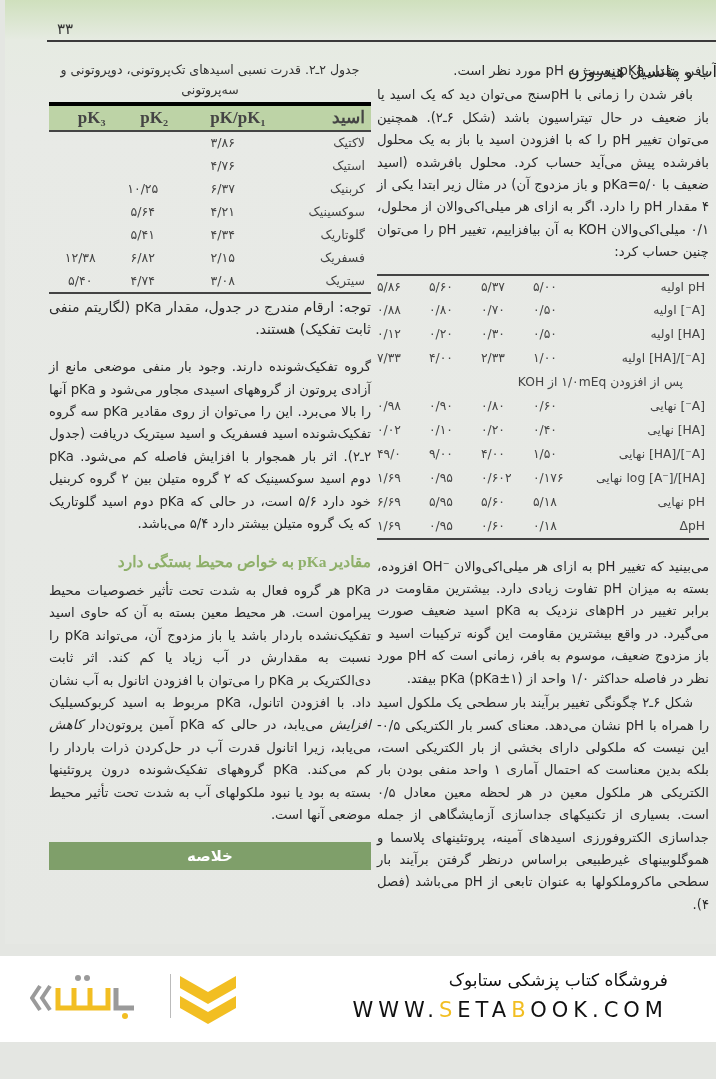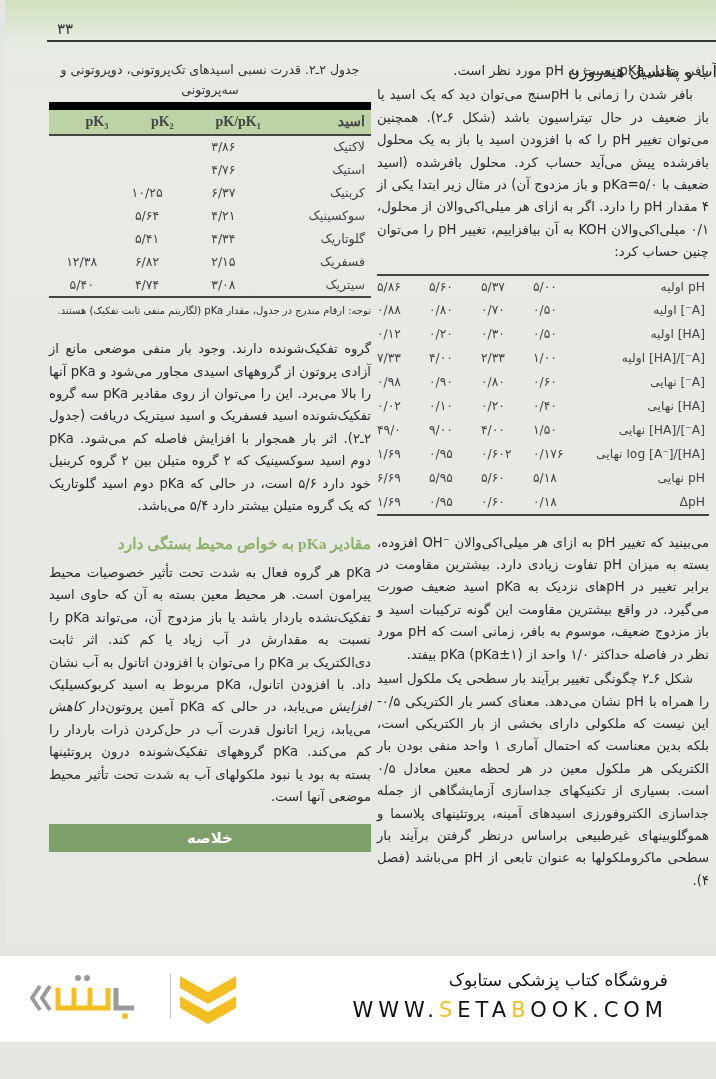--- a/index.html
+++ b/index.html
@@ -32,28 +32,28 @@
 
   .p { margin-bottom: 2px; }
   .indent { text-indent: 16px; }
 
   
   .tcap { font-size: 12.5px; line-height: 20px; text-align: center; margin-bottom: 2px; color: #333; }
   table { border-collapse: collapse; width: 100%; font-size: 12.5px; }
   .acid-table thead tr { background: #bdd3a6; }
   .acid-table thead th {
     font-family: "Liberation Serif", serif; font-weight: bold; color: #444;
-    padding: 1px 6px; border-top: 8px solid #000000; border-bottom: 2px solid #444;
-    font-size: 14px;
+    padding: 1px 6px; border-top: 4px solid #000000; border-bottom: 2px solid #444;
+    font-size: 17px;
   }
   .acid-table td { padding: 0 6px; height: 23px; color: #444; }
   .acid-table td.name { text-align: right; }
   .acid-table td.num { text-align: center; }
   .acid-table tbody tr:last-child td { border-bottom: 2px solid #444; }
-  .tnote { font-size: 10px; line-height: 22px; margin-top: 2px; }
+  .tnote { font-size: 14px; line-height: 22px; margin-top: 2px; }
 
   
   .buf-table { margin-top: 10px; }
   .buf-table td { height: 24px; font-size: 12.3px; color: #444; }
   .buf-table td.lbl { text-align: right; padding-right: 4px; white-space: nowrap; }
   .buf-table td.num { text-align: left; width: 52px; }
   .buf-table tr.first td { border-top: 2px solid #444; }
   .buf-table tr.last td { border-bottom: 2px solid #444; }
   .buf-table td.sub { text-align: right; padding-right: 26px; }
 
@@ -116,20 +116,23 @@
           <td class="num">۰/۱۲</td>
         </tr>
         <tr>
           <td class="lbl">[A⁻]/[HA] اولیه</td>
           <td class="num">۱/۰۰</td>
           <td class="num">۲/۳۳</td>
           <td class="num">۴/۰۰</td>
           <td class="num">۷/۳۳</td>
         </tr>
         <tr>
+          <td class="sub" colspan="5">پس از افزودن ۱/۰mEq از KOH</td>
+        </tr>
+        <tr>
           <td class="lbl">[A⁻] نهایی</td>
           <td class="num">۰/۶۰</td>
           <td class="num">۰/۸۰</td>
           <td class="num">۰/۹۰</td>
           <td class="num">۰/۹۸</td>
         </tr>
         <tr>
           <td class="lbl">[HA] نهایی</td>
           <td class="num">۰/۴۰</td>
           <td class="num">۰/۲۰</td>

